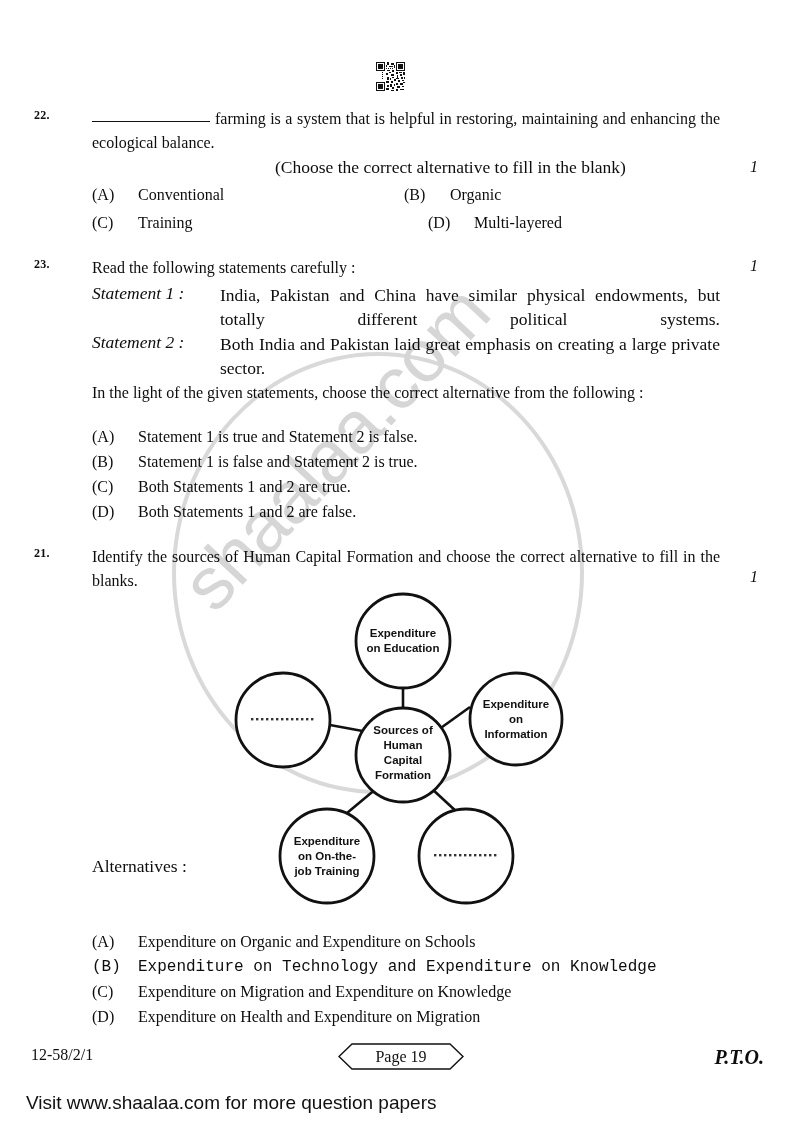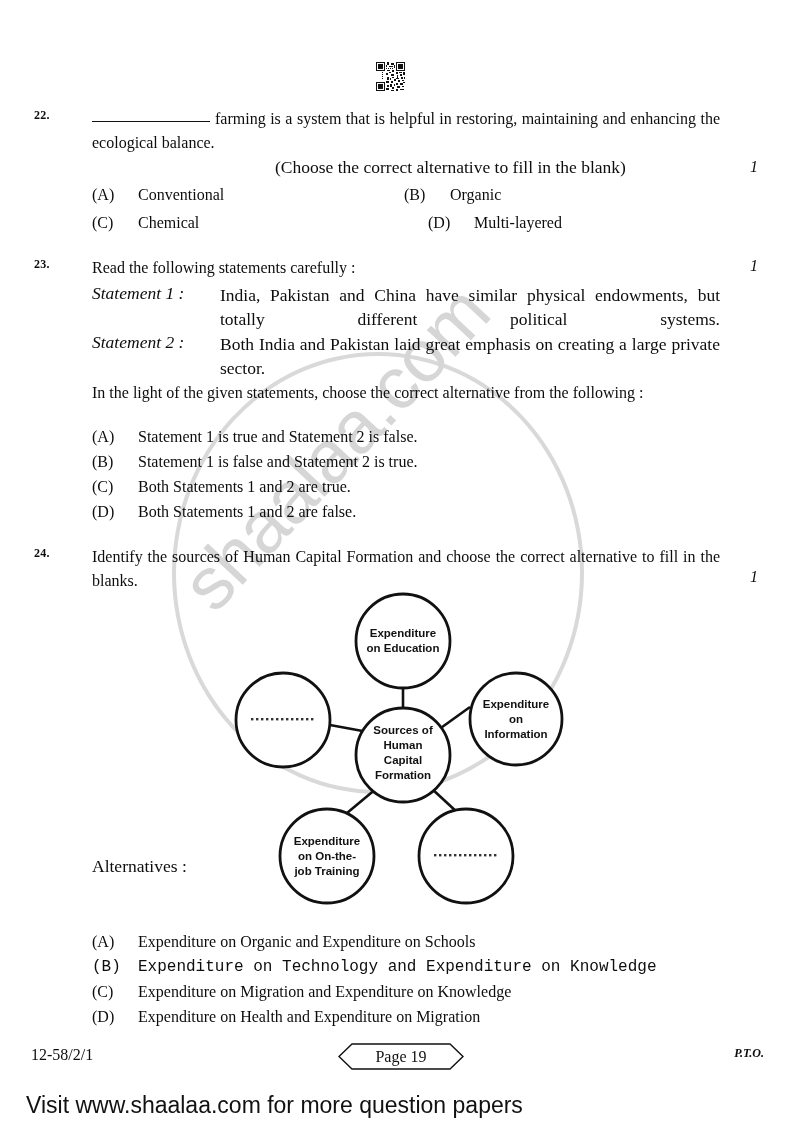--- a/index.html
+++ b/index.html
@@ -155,42 +155,42 @@
     left: 31px;
     top: 1046px;
     font-size: 16px;
   }
   .footer-pto {
     position: absolute;
     right: 36px;
     top: 1046px;
     font-style: italic;
     font-weight: bold;
-    font-size: 12px;
+    font-size: 20px;
   }
   .page-badge {
     position: absolute;
     left: 338px;
     top: 1043px;
     width: 126px;
     height: 27px;
   }
   .page-badge svg { display: block; }
   .page-badge-text {
     font-family: "Liberation Serif", "DejaVu Serif", serif;
     font-size: 16px;
     fill: #111;
     text-anchor: middle;
   }
   .visit-line {
     position: absolute;
     left: 26px;
     top: 1092px;
     font-family: "Liberation Sans", "DejaVu Sans", sans-serif;
-    font-size: 23px;
+    font-size: 19px;
     color: #111;
   }
 </style>
 </head>
 <body>
 
 <div class="page">
 
   <div class="watermark">
     <div class="wm-circle"></div>
@@ -283,21 +283,21 @@
     <div class="choose-line" style="left:275px; top:157px;">(Choose the correct alternative to fill in the blank)</div>
     <div class="marks" style="top:158px;">1</div>
 
     <div class="opt" style="left:92px; top:186px;">
       <span class="lab">(A)</span><span>Conventional</span>
     </div>
     <div class="opt" style="left:404px; top:186px;">
       <span class="lab">(B)</span><span>Organic</span>
     </div>
     <div class="opt" style="left:92px; top:214px;">
-      <span class="lab">(C)</span><span>Chemical</span>
+      <span class="lab">(C)</span><span>Training</span>
     </div>
     <div class="opt" style="left:428px; top:214px;">
       <span class="lab">(D)</span><span>Multi-layered</span>
     </div>
 
     <div class="qnum" style="left:34px; top:257px;">23.</div>
     <div class="qbody" style="left:92px; top:256px; width:560px; text-align:left;">Read the following statements carefully :</div>
     <div class="marks" style="top:257px;">1</div>
 
     <div class="stmt-label" style="left:92px; top:283px;">Statement 1 :</div>
@@ -314,21 +314,21 @@
     <div class="opt" style="left:92px; top:453px;">
       <span class="lab">(B)</span><span>Statement 1 is false and Statement 2 is true.</span>
     </div>
     <div class="opt" style="left:92px; top:478px;">
       <span class="lab">(C)</span><span>Both Statements 1 and 2 are true.</span>
     </div>
     <div class="opt" style="left:92px; top:503px;">
       <span class="lab">(D)</span><span>Both Statements 1 and 2 are false.</span>
     </div>
 
-    <div class="qnum" style="left:34px; top:546px;">24.</div>
+    <div class="qnum" style="left:34px; top:546px;">21.</div>
     <div class="qbody j1" style="left:92px; top:545px; width:628px;">Identify the sources of Human Capital Formation and choose the correct alternative to fill in the blanks.</div>
     <div class="marks" style="top:568px;">1</div>
 
     <div class="diagram">
       <svg width="360" height="330" viewBox="0 0 360 330">
 
         <g stroke="#111111" stroke-width="2.6" fill="none">
           <line x1="178" y1="103" x2="178" y2="125"></line>
           <line x1="213" y1="145" x2="245" y2="122"></line>
           <line x1="143" y1="147" x2="105" y2="140"></line>

